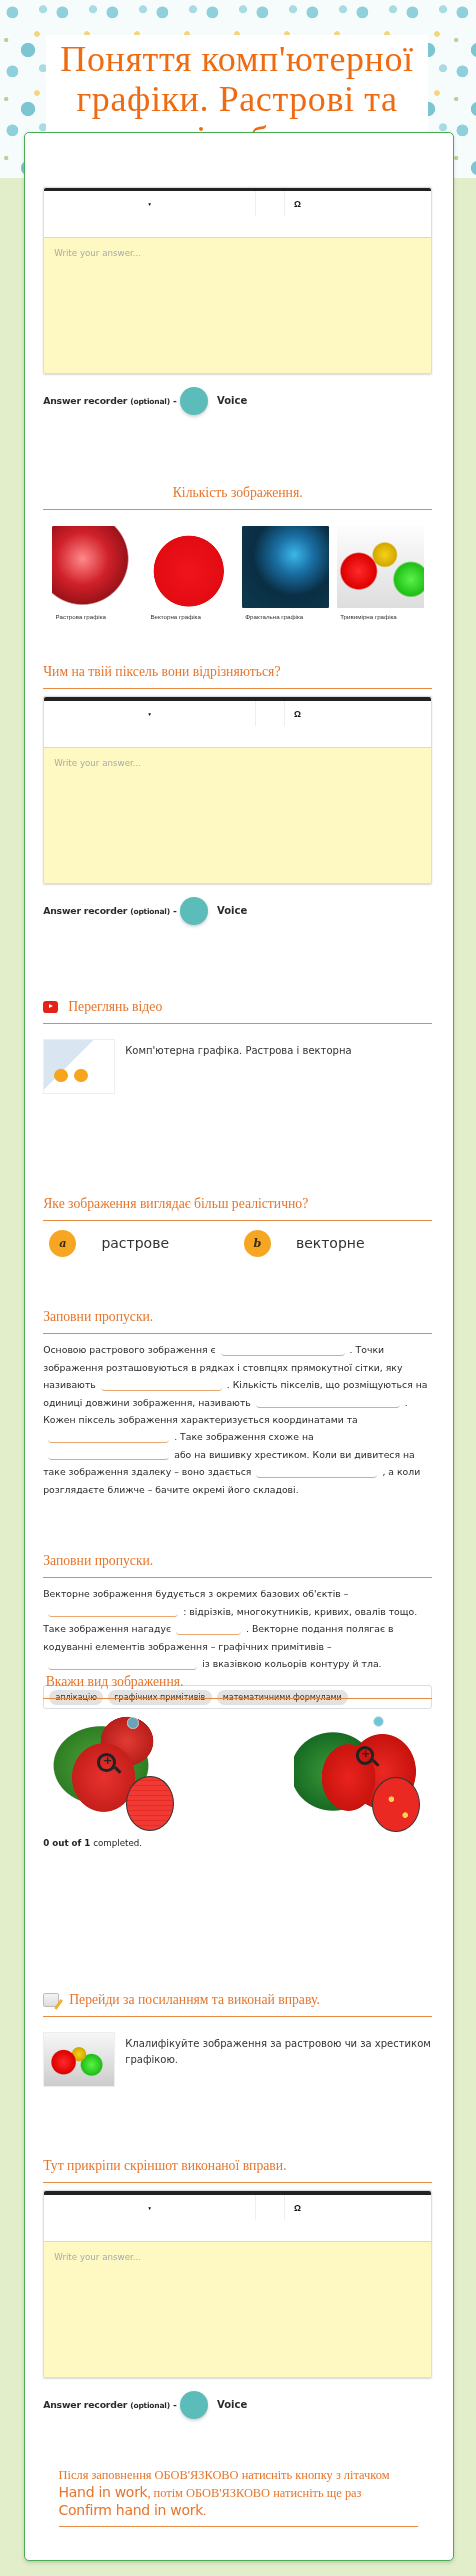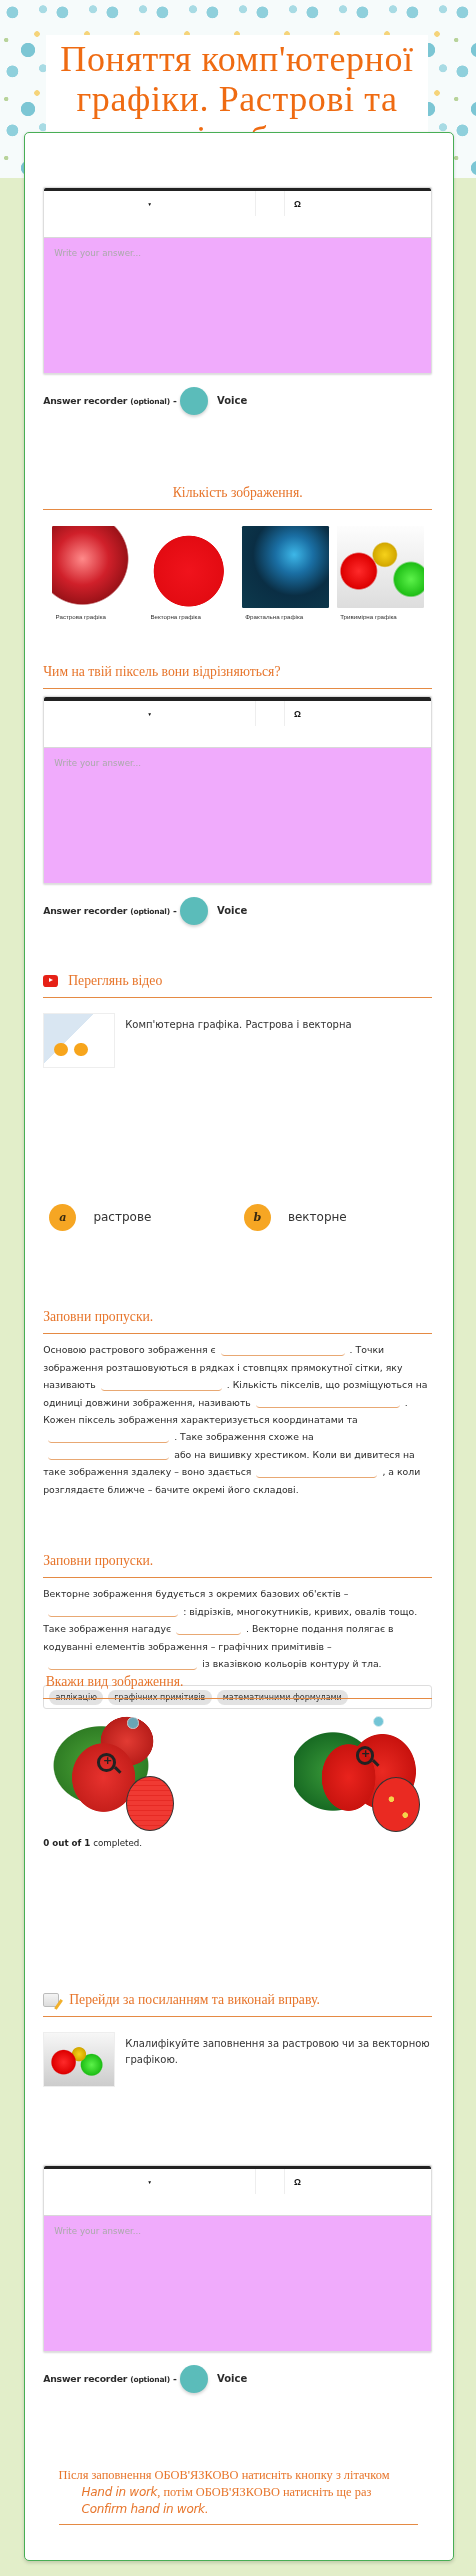--- a/index.html
+++ b/index.html
@@ -64,21 +64,21 @@
   .editor .topbar { height: 3.7px; background: #222; border-radius: 1.9px 1.9px 0 0; }
   .editor .toolbar {
     height: 47px; display: flex; border-bottom: 1.2px solid #d8d8d8;
   }
   .editor .tb-sel { width: 212px; border-right: 0.6px solid #eee; height: 25px; display:flex; justify-content:center; align-items:center; font-size: 5.6px; color:#111; }
   .editor .tb-gap { width: 29px; border-right: 0.6px solid #eee; height: 25px; }
   .editor .tb-omega { padding-left: 8.7px; height: 25px; display: flex; align-items: center; font-weight: bold; font-size: 8.7px; color: #111; }
   .editor textarea {
     display: block; width: 100%; height: 135px; border: none; resize: none;
     padding: 10px; font-family: "DejaVu Sans", sans-serif; font-size: 8.7px; color: #333;
-    outline: none; background: #f0abfc;
+    outline: none; background: #fef9c3;
   }
   .editor textarea::placeholder { color: #aaa; }
   .recorder {
     display: flex; align-items: center; margin-top: 12.4px; height: 28.6px;
   }
   .recorder .lbl { font-family: "DejaVu Sans", sans-serif; font-weight: bold; font-size: 9.3px; color: #2b2b2b; letter-spacing: -0.2px; }
   .recorder .opt { font-size: 7.5px; font-weight: bold; }
   .recorder .dot {
     width: 28px; height: 28px; border-radius: 50%;
     background: #5bbcba; margin: 0 8.7px 0 3.7px;
@@ -104,21 +104,21 @@
   .task-icon { width: 16px; height: 13.7px; margin-right: 10px; position: relative; display:inline-block; background: linear-gradient(#f4f4f4,#ddd); border:0.6px solid #bbb; border-radius:1.9px; }
   .task-icon::after { content:""; position:absolute; right:-1.9px; top:5px; width:3.1px; height:11.2px; background:#f2b02b; transform: rotate(35deg); }
   .choices { display: flex; margin-top: 8.7px; }
   .choice { display: flex; align-items: center; width: 205px; }
   .choice .badge {
     width: 27px; height: 27px; border-radius: 50%; background: #f6a623;
     display: flex; align-items: center; justify-content: center;
     font-family: "DejaVu Serif", serif; font-style: italic; font-weight: bold; font-size: 11.2px; color: #3a2a10;
     margin-left: 6.2px;
   }
-  .choice .txt { margin-left: 17px; font-family: "DejaVu Sans", sans-serif; font-size: 12px; color: #333; }
+  .choice .txt { margin-left: 25px; font-family: "DejaVu Sans", sans-serif; font-size: 14px; color: #333; }
   .fill { font-family: "DejaVu Sans", sans-serif; font-size: 9.3px; line-height: 17.4px; color: #2a2a2a; margin-top: 7.5px; }
   .blank { display: inline-block; border-bottom: 1.2px solid #e8a873; border-radius: 0 0 3.7px 3.7px; height: 12.4px; vertical-align: -2.5px; margin: 0 5px; }
   .bank { margin-top: 12.4px; border: 0.6px solid #ddd; border-radius: 3.1px; padding: 3.7px 5px; display: flex; gap: 5px; }
   .chip { background: #e2e2e2; border-radius: 10px; padding: 3.1px 6.2px; font-family: "DejaVu Sans", sans-serif; font-size: 8px; color: #333; }
   .straw-row { display: flex; justify-content: space-between; margin-top: 12.4px; }
   .straw { width: 130px; height: 121px; position: relative; }
   .straw-raster { background: radial-gradient(ellipse 30% 35% at 42% 55%, #e8322e 0, #c61f1b 80%, transparent 82%), radial-gradient(ellipse 25% 25% at 60% 25%, #e23b33 0, #b81e1a 80%, transparent 82%), radial-gradient(ellipse 45% 40% at 40% 45%, #4fa83b 0, #2f7d24 80%, transparent 82%); margin-left: 6.2px; }
   .straw-vector { background: radial-gradient(ellipse 24% 32% at 42% 55%, #e9231d 0, #c9140f 85%, transparent 87%), radial-gradient(ellipse 30% 36% at 68% 50%, #ea2a22 0, #c8120e 85%, transparent 87%), radial-gradient(ellipse 40% 40% at 30% 50%, #3a9a3a 0, #186b23 80%, transparent 82%); margin-right: 8.7px; }
   .lens { position: absolute; width: 48px; height: 55px; border-radius: 50%; border: 1.2px solid #333; }
   .straw-raster .lens { right: 5px; bottom: 1.2px; background: repeating-linear-gradient(0deg, #f03a33 0 1.9px, #e62a24 1.9px 2.5px), #f03a33; }
@@ -126,21 +126,21 @@
   .zoom-glass { position: absolute; width: 18.6px; height: 18.6px; border-radius: 50%; border: 3.1px solid #222; }
   .zoom-glass::before { content:"+"; position:absolute; left:2.5px; top:-2.5px; font-weight:bold; font-size:11.2px; color:#222; font-family: "DejaVu Sans", sans-serif; }
   .zoom-glass::after { content:""; position:absolute; right:-6.2px; bottom:-5px; width:3.1px; height:7.5px; background:#222; transform: rotate(-45deg); }
   .hotspot { position: absolute; width: 11.2px; height: 11.2px; border-radius: 50%; background: #5bbcd0; border: 1.9px solid #cde6ea; opacity: .85; }
   .progress { font-family: "DejaVu Sans", sans-serif; font-size: 8.7px; color: #222; margin-top: 6.2px; }
   .progress b { font-weight: bold; }
   .final {
     font-family: "Liberation Serif", serif; color: #e7752b; font-size: 12.4px; line-height: 17px;
     padding-bottom: 6.2px; border-bottom: 1.2px solid #e58a43;
   }
-  .hand { font-family: "DejaVu Sans", sans-serif; font-size: 12px; font-style: italic; letter-spacing: -0.3px; margin-left: 23px; }
+  .hand { font-family: "DejaVu Sans", sans-serif; font-size: 14px; letter-spacing: -0.3px; }
 </style>
 </head>
 <body>
 
 <div class="banner">
   <div class="title-box">
     <h1>Поняття комп'ютерної графіки. Растрові та векторні зображення</h1>
   </div>
 </div>
 
@@ -204,32 +204,33 @@
       </div>
       <textarea placeholder="Write your answer..." style=""></textarea>
     </div>
     <div class="recorder">
       <span class="lbl"><span>Answer recorder</span> <span class="opt">(optional)</span> <span>-</span></span>
       <span class="dot"></span>
       <span class="voice">Voice</span>
     </div>
   </div>
 
-  <div class="section" style="top:839px;">
+  <div class="section" style="top:865px;">
     <div class="sec-title">
       <span class="yt-icon"></span>
       <span>Переглянь відео</span>
     </div>
     <div class="video-row">
       <div class="thumb thumb-video"></div>
       <div class="row-text">Комп'ютерна графіка. Растрова і векторна</div>
     </div>
   </div>
 
   <div class="section" style="top:1062px;">
+    <div class="sec-title">Яке зображення виглядає більш реалістично?</div>
     <div class="choices">
       <div class="choice">
         <span class="badge">a</span>
         <span class="txt">растрове</span>
       </div>
       <div class="choice">
         <span class="badge">b</span>
         <span class="txt">векторне</span>
       </div>
     </div>
@@ -271,25 +272,26 @@
     <div class="progress"><b>0 out of 1</b> <span>completed.</span></div>
   </div>
 
   <div class="section" style="top:1858px;">
     <div class="sec-title">
       <span class="task-icon"></span>
       <span>Перейди за посиланням та виконай вправу.</span>
     </div>
     <div class="video-row">
       <div class="thumb thumb-apples"></div>
-      <div class="row-text">Клалифікуйте заповнення за растровою чи за векторною графікою.</div>
+      <div class="row-text">Клалифікуйте зображення за растровою чи за хрестиком графікою.</div>
     </div>
   </div>
 
   <div class="section" style="top:2024px;">
+    <div class="sec-title">Тут прикріпи скріншот виконаної вправи.</div>
     <div class="editor">
       <div class="topbar"></div>
       <div class="toolbar">
         <div class="tb-sel">
             <span>▾</span>
           </div>
         <div class="tb-gap"></div>
         <div class="tb-omega">
             <span>Ω</span>
           </div>

